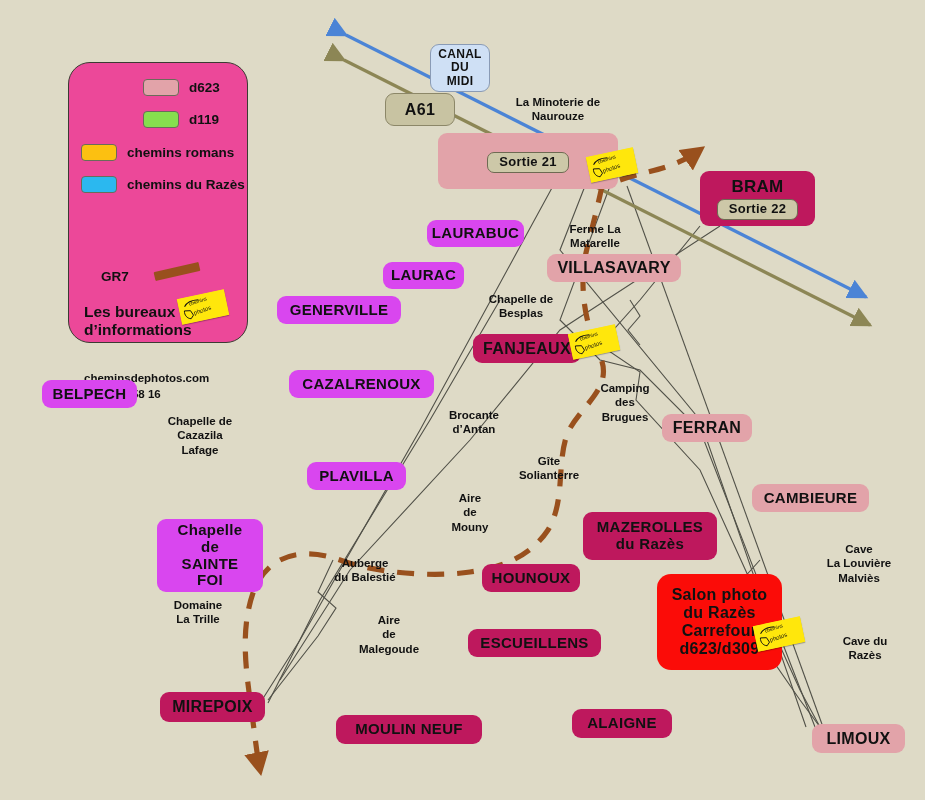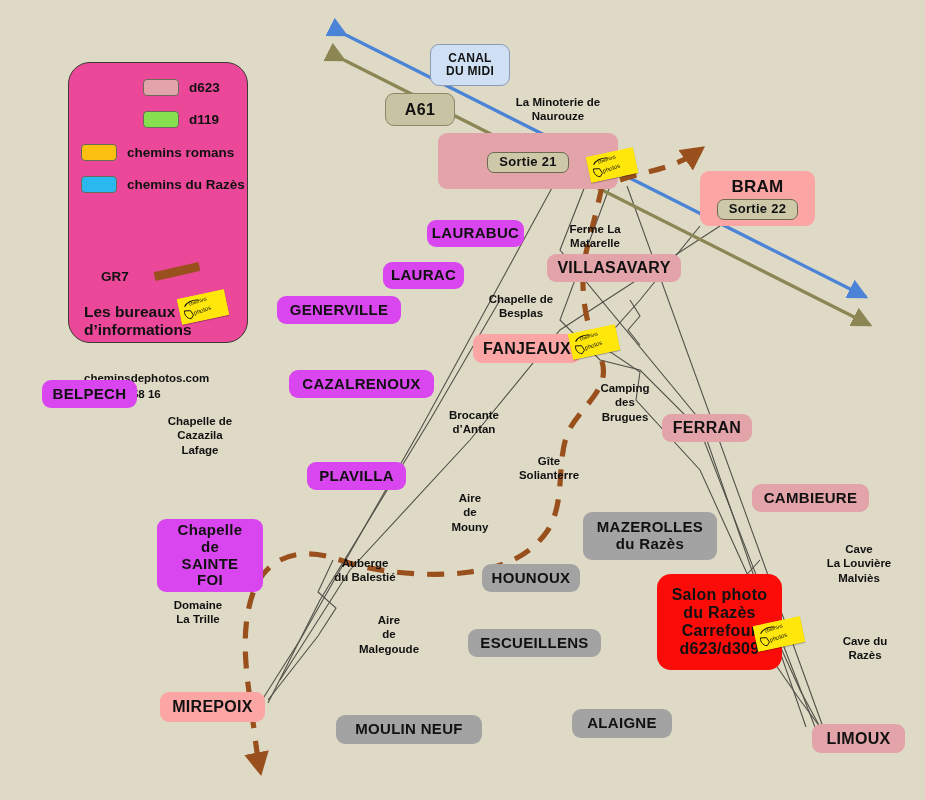--- a/index.html
+++ b/index.html
@@ -33,23 +33,23 @@
     text-align:center;
     border-radius:9px;
     font-weight:bold;
     color:#111;
     line-height:1.12;
     letter-spacing:0.3px;
     white-space:nowrap;
     padding:3px 10px;
   }
   .pill-d623{ background:#e2a3a9; }
-  .pill-d119{ background:#fca5a5; }
+  .pill-d119{ background:#be185d; }
   .pill-roman{ background:#d946ef; }
-  .pill-razes{ background:#a3a3a3; }
+  .pill-razes{ background:#be185d; }
   .pill-canal{ background:#cfe0f5; border:1px solid #8a9bb5; }
   .pill-auto{ background:#c8c3a2; border:1px solid #8c8768; }
   .pill-salon{ background:#fb0c08; border-radius:14px; }
   .pill-title{ background:#c8c3a2; border-radius:5px; }
 
   
   .sortie{
     margin-top:3px;
     background:#cdc8a8;
     border:1px solid #6e6a52;
@@ -305,21 +305,21 @@
       </div>
       <div class="pill pill-razes" style="left: 468px; top: 629px; width: 133px; min-height: 28px; font-size: 15px;">
         <span style="white-space: pre-line;">ESCUEILLENS</span>
       </div>
       <div class="pill pill-razes" style="left: 336px; top: 715px; width: 146px; min-height: 29px; font-size: 15px;">
         <span style="white-space: pre-line;">MOULIN NEUF</span>
       </div>
       <div class="pill pill-razes" style="left: 572px; top: 709px; width: 100px; min-height: 29px; font-size: 15px;">
         <span style="white-space: pre-line;">ALAIGNE</span>
       </div>
-      <div class="pill pill-canal" style="left: 430px; top: 44px; width: 80px; min-height: 42px; font-size: 12px;">
+      <div class="pill pill-canal" style="left: 430px; top: 44px; width: 60px; min-height: 42px; font-size: 12px;">
         <span style="white-space: pre-line;">CANAL
 DU MIDI</span>
       </div>
       <div class="pill pill-auto" style="left: 385px; top: 93px; width: 70px; min-height: 33px; font-size: 16px;">
         <span style="white-space: pre-line;">A61</span>
       </div>
       <div class="pill pill-salon" style="left: 657px; top: 574px; width: 125px; min-height: 96px; font-size: 16px;">
         <span style="white-space: pre-line;">Salon photo
 du Razès
 Carrefour

